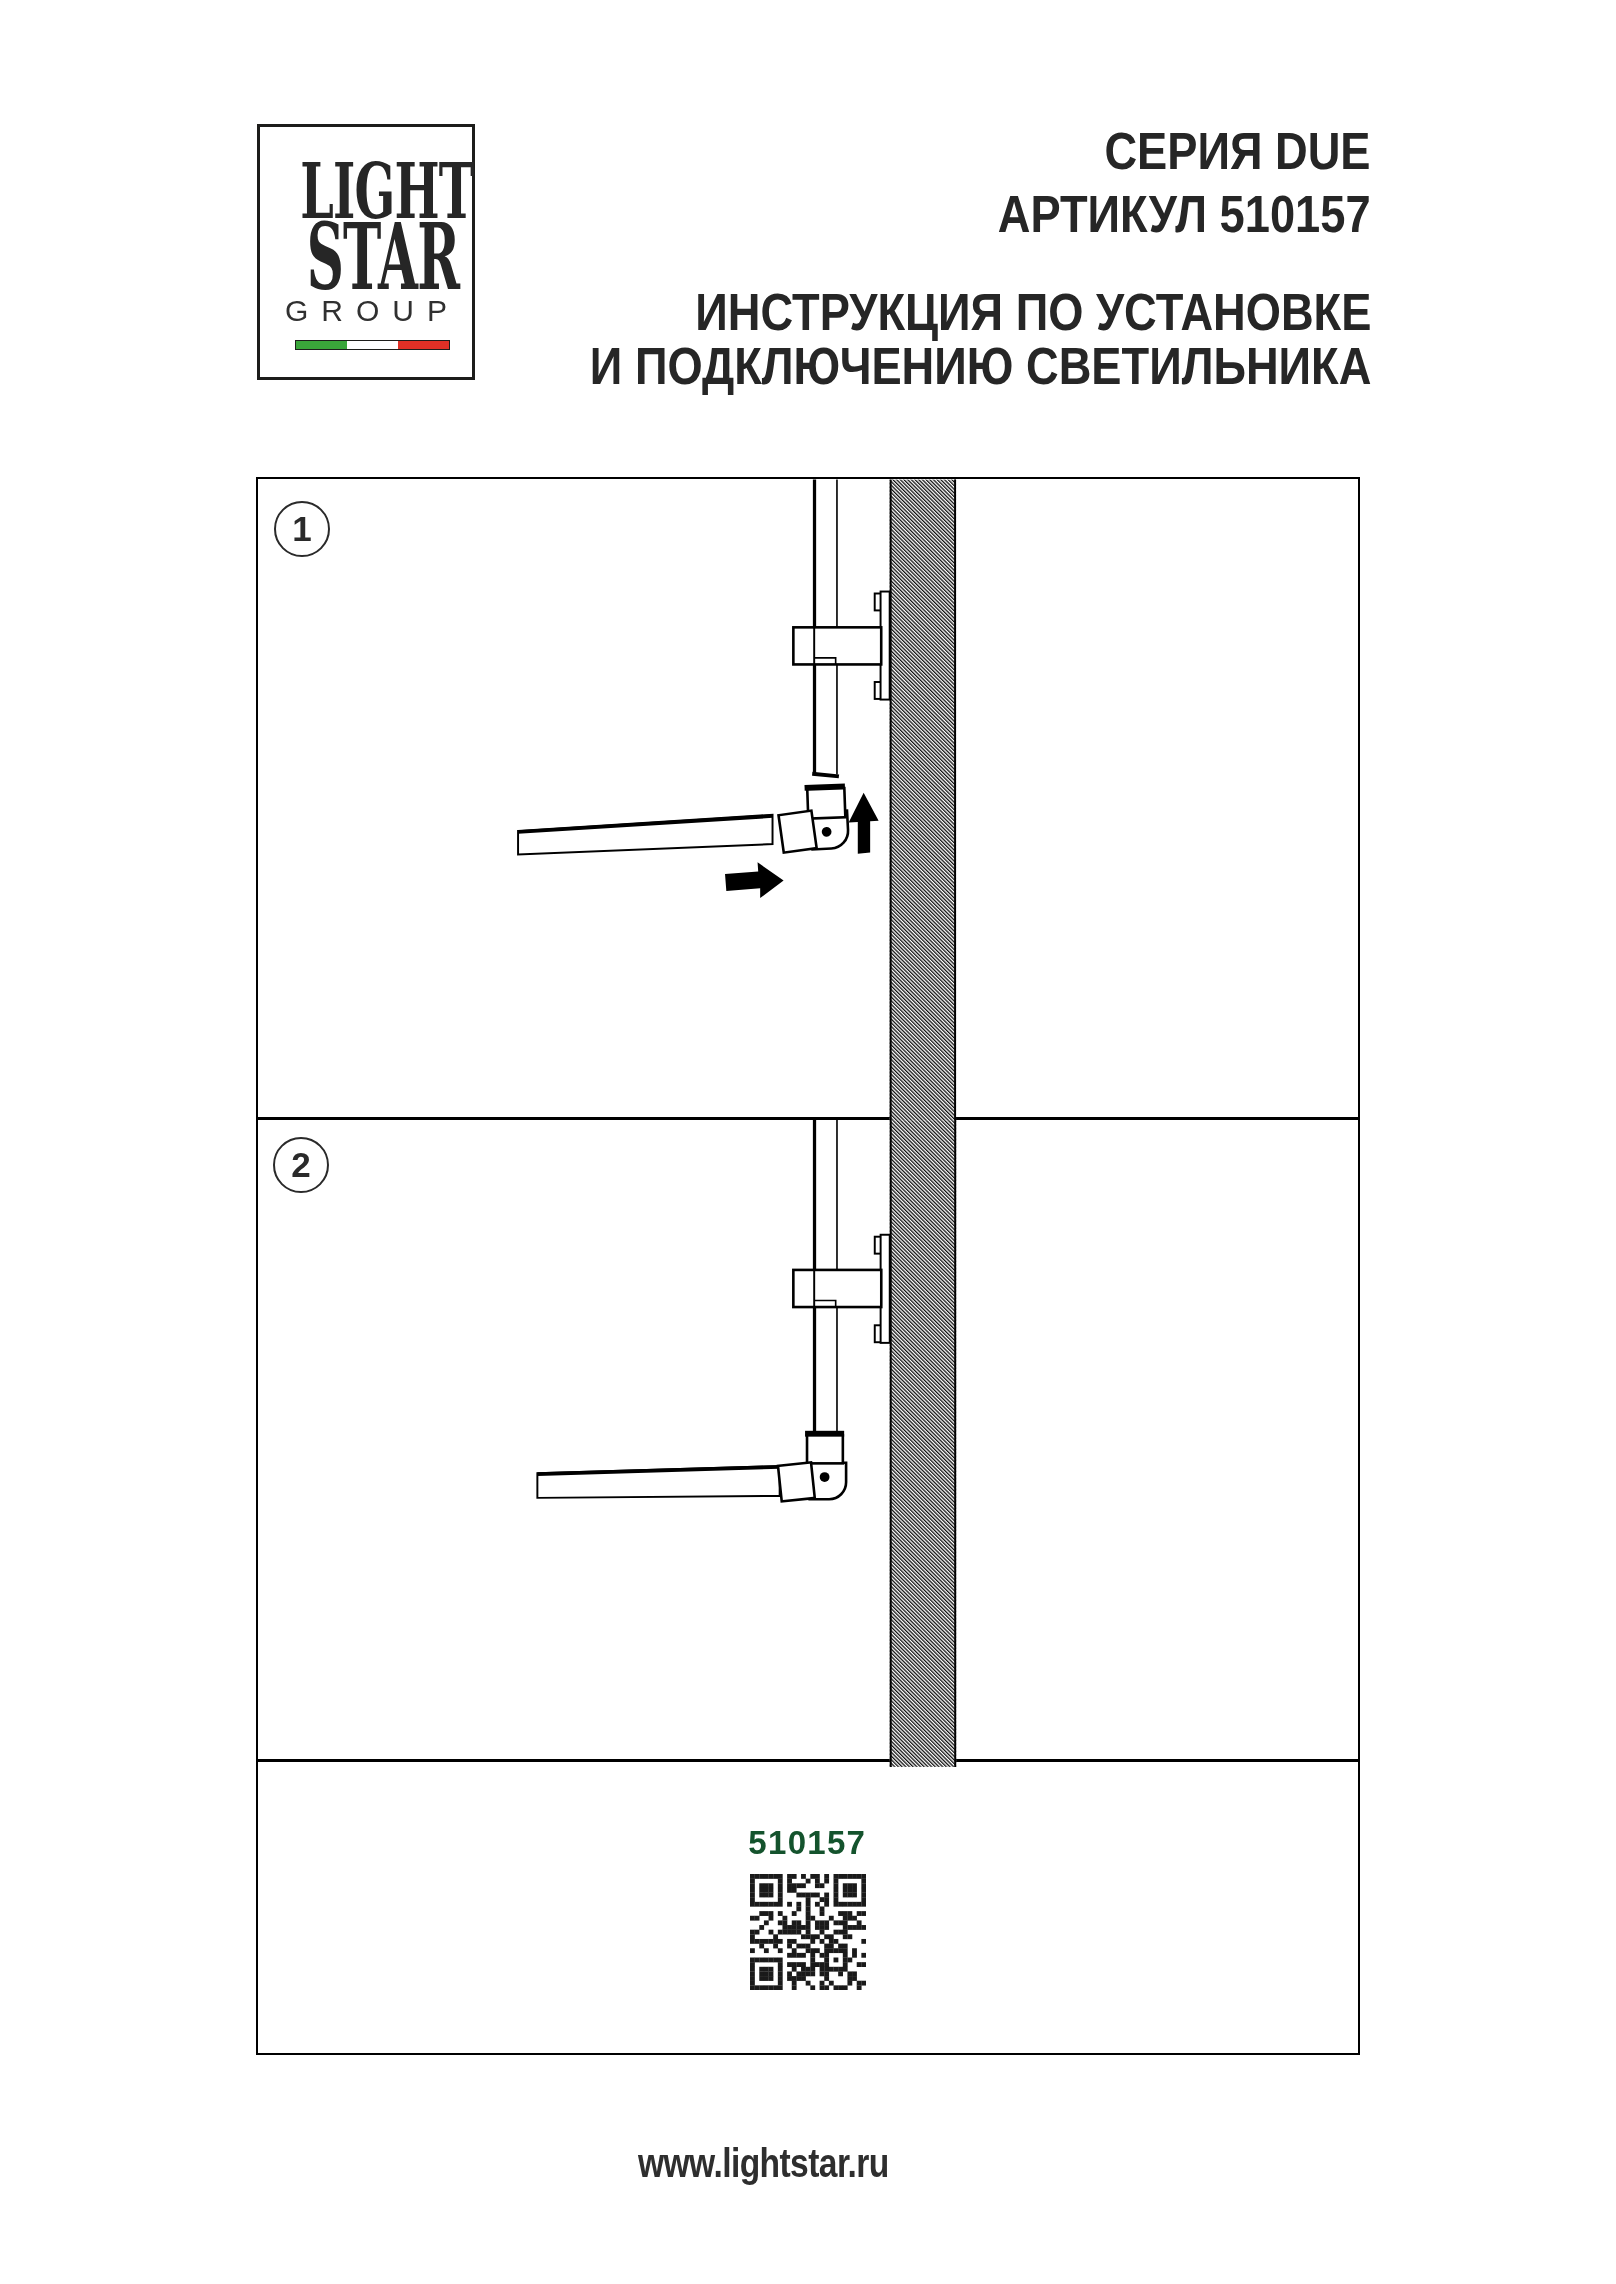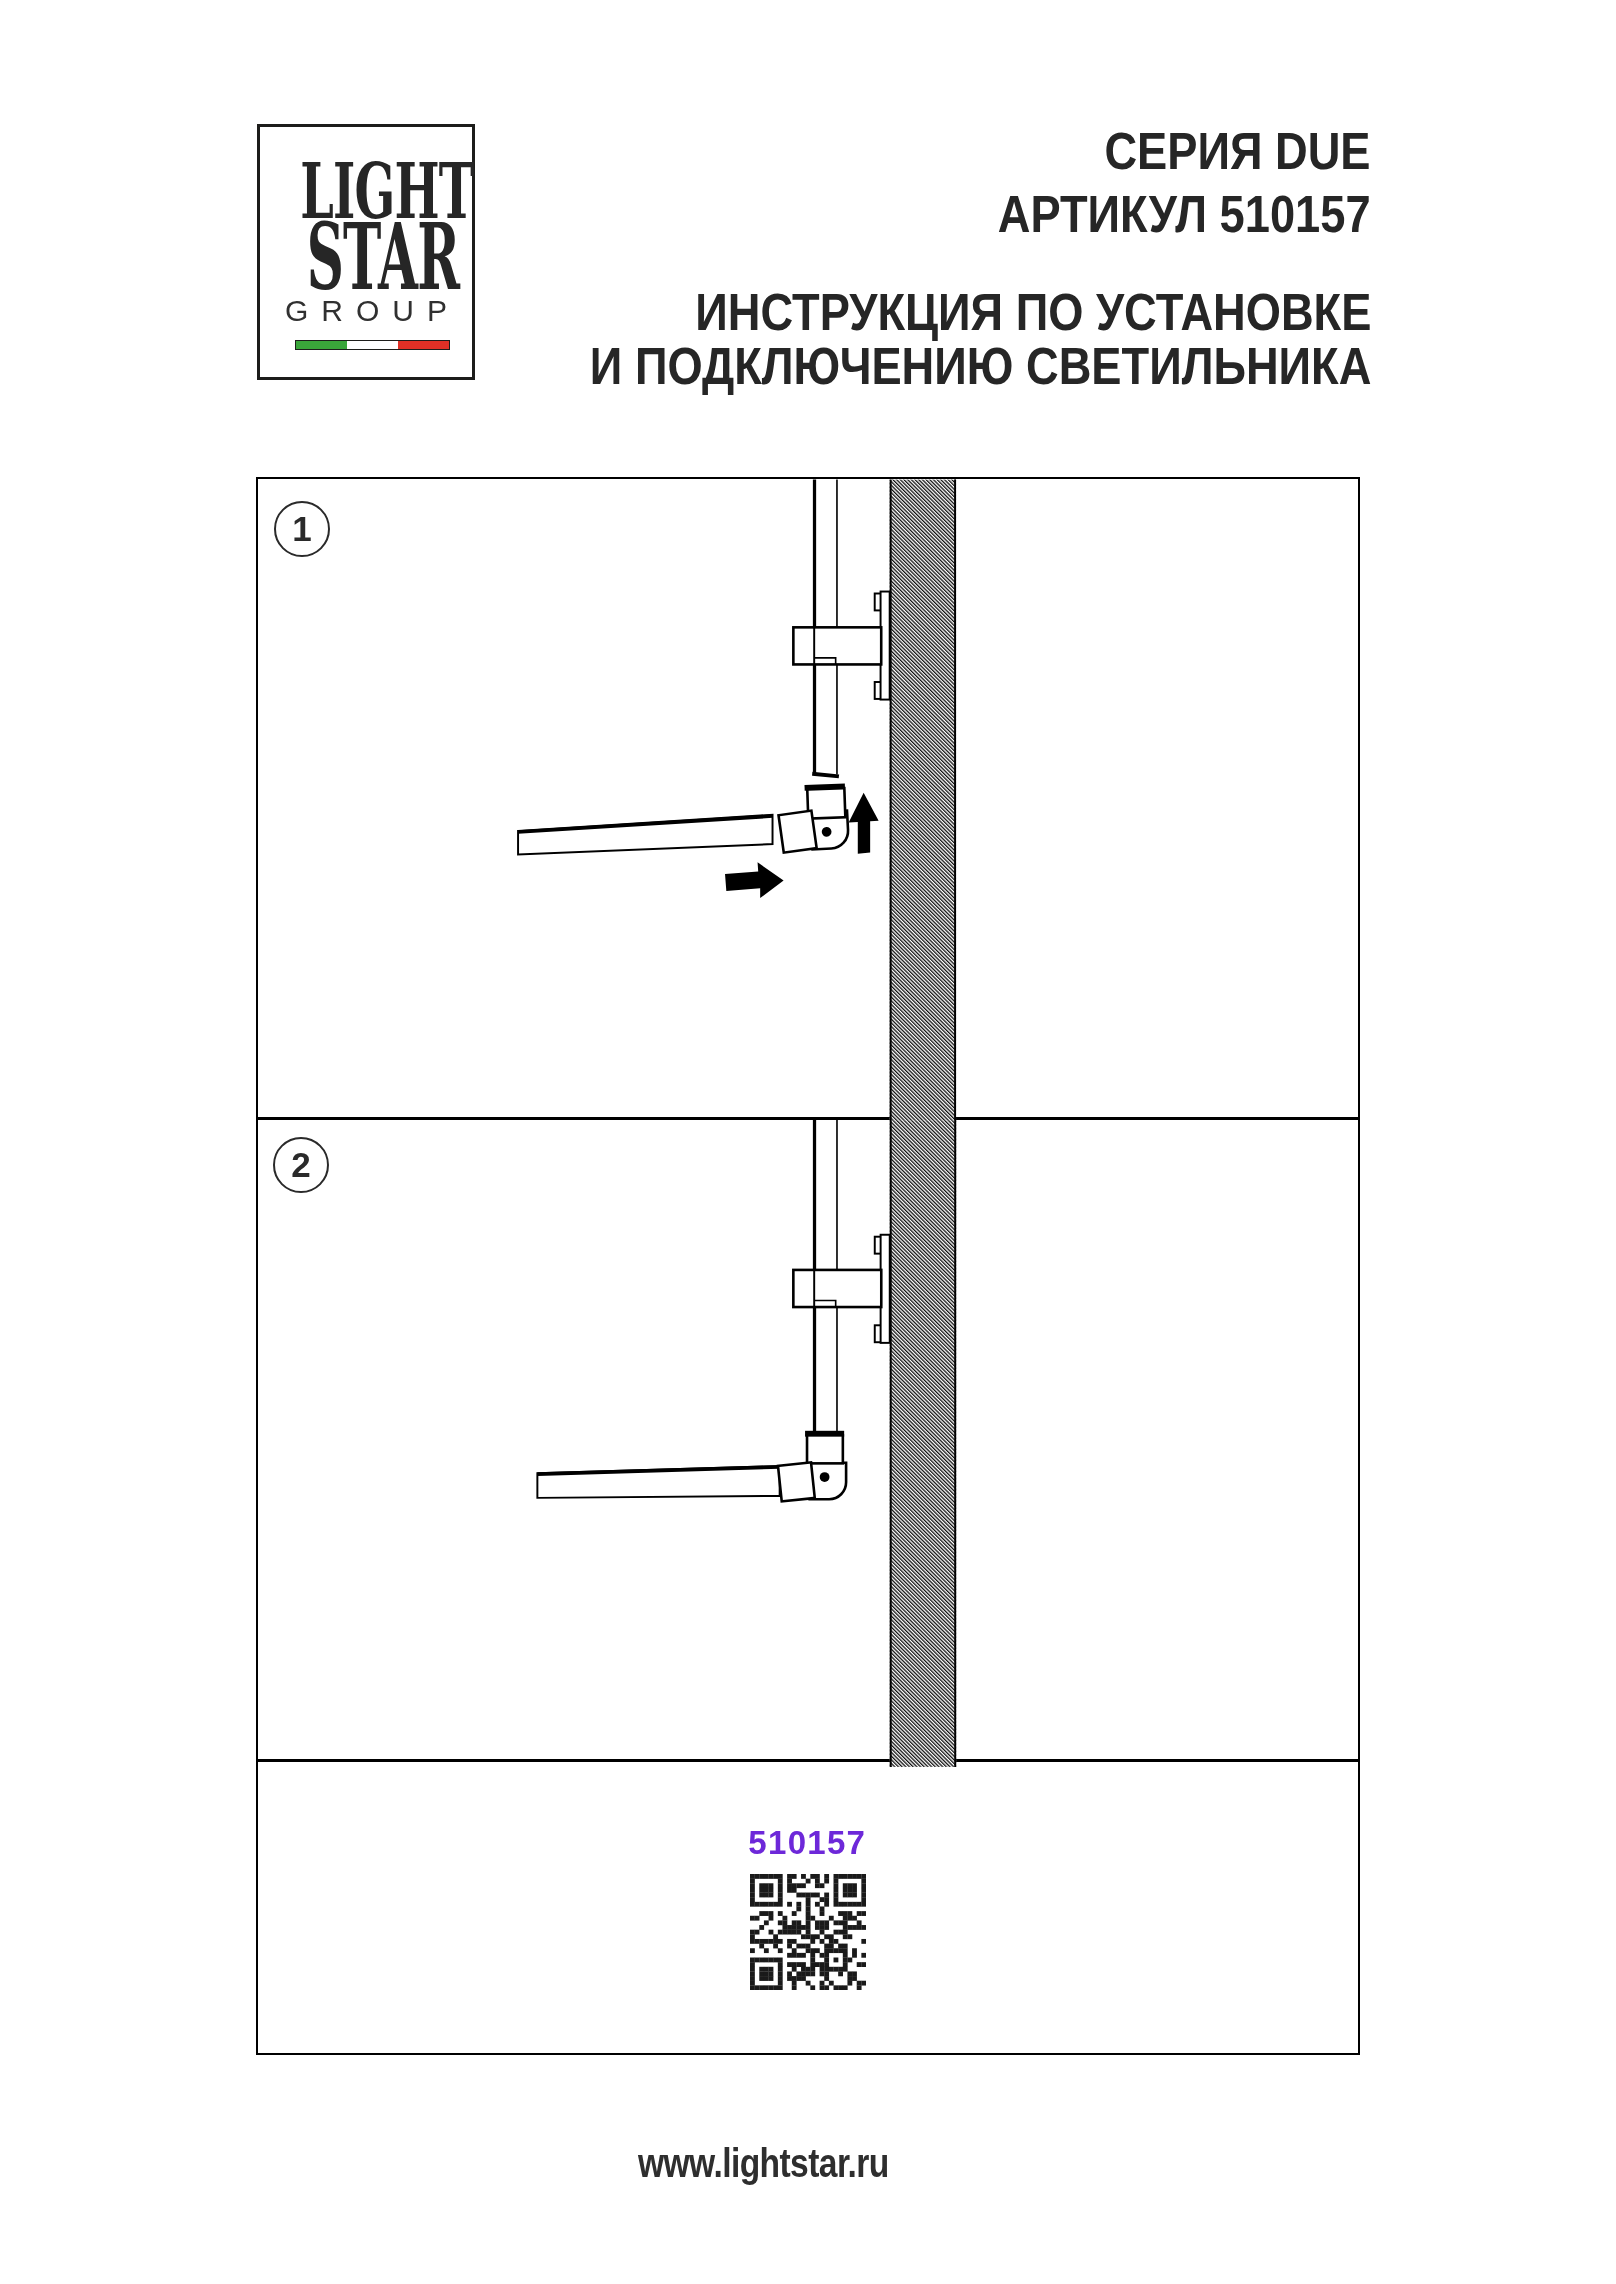--- a/index.html
+++ b/index.html
@@ -33,21 +33,21 @@
     border:2.6px solid #000;box-sizing:border-box;z-index:0;}
   .divider{position:absolute;left:256px;width:1104px;height:2.6px;background:#000;z-index:1;}
   .div1{top:1117px;} .div2{top:1759px;}
   .diagram{position:absolute;left:256px;z-index:2;}
   .badge{position:absolute;width:56px;height:56px;border:2.6px solid #2a2a2a;border-radius:50%;
     box-sizing:border-box;display:flex;align-items:center;justify-content:center;
     font-size:35px;font-weight:700;color:#2a2a2a;z-index:3;background:#fff;}
   .badge1{left:274px;top:501px;} .badge2{left:273px;top:1137px;}
   
   .article-num{position:absolute;left:0;top:1824px;width:1616px;text-align:center;
-    font-size:33px;font-weight:700;letter-spacing:1.3px;color:#6d28d9;}
+    font-size:33px;font-weight:700;letter-spacing:1.3px;color:#14532d;}
   .article-num span{display:inline-block;transform:translateX(-0.7px);}
   .qr{position:absolute;left:750px;top:1874px;width:116px;height:116px;z-index:3;}
   
   .footer{position:absolute;left:638px;top:2141px;font-size:40px;font-weight:700;
     color:var(--footer,#2e2e2e);white-space:nowrap;transform:scale(0.84,1);
     transform-origin:left top;letter-spacing:-0.7px;}
 </style>
 </head>
 <body>
 

